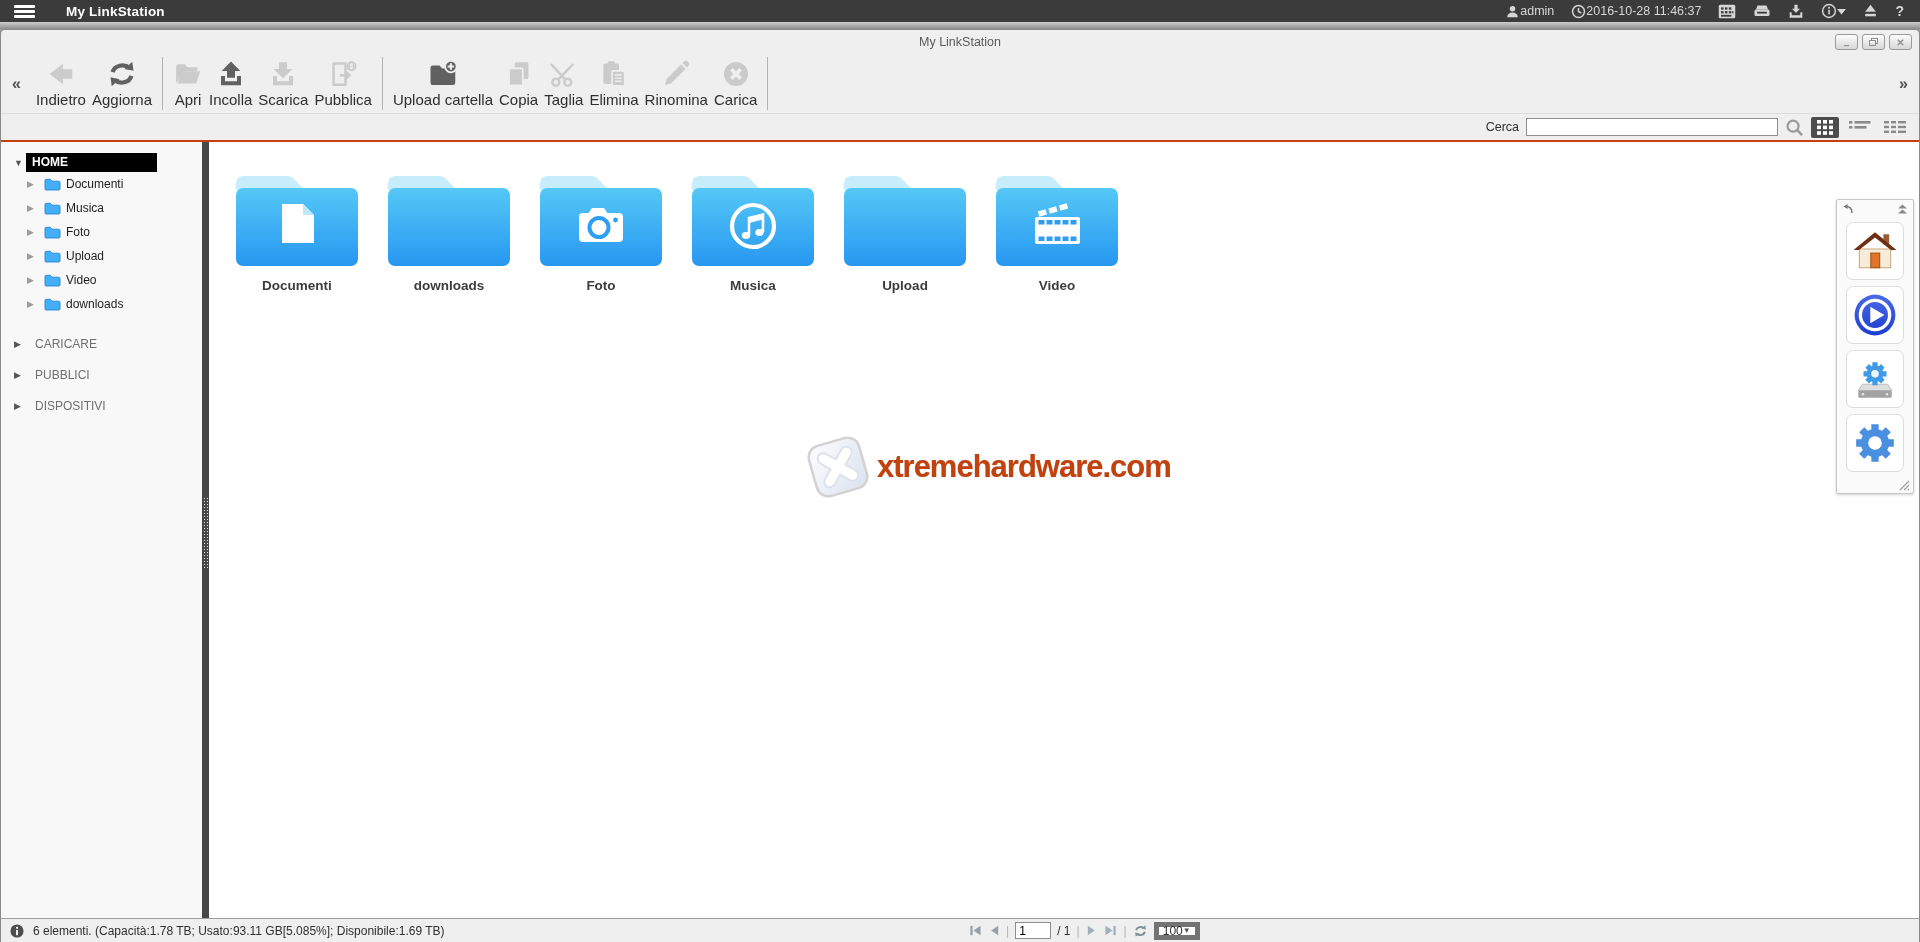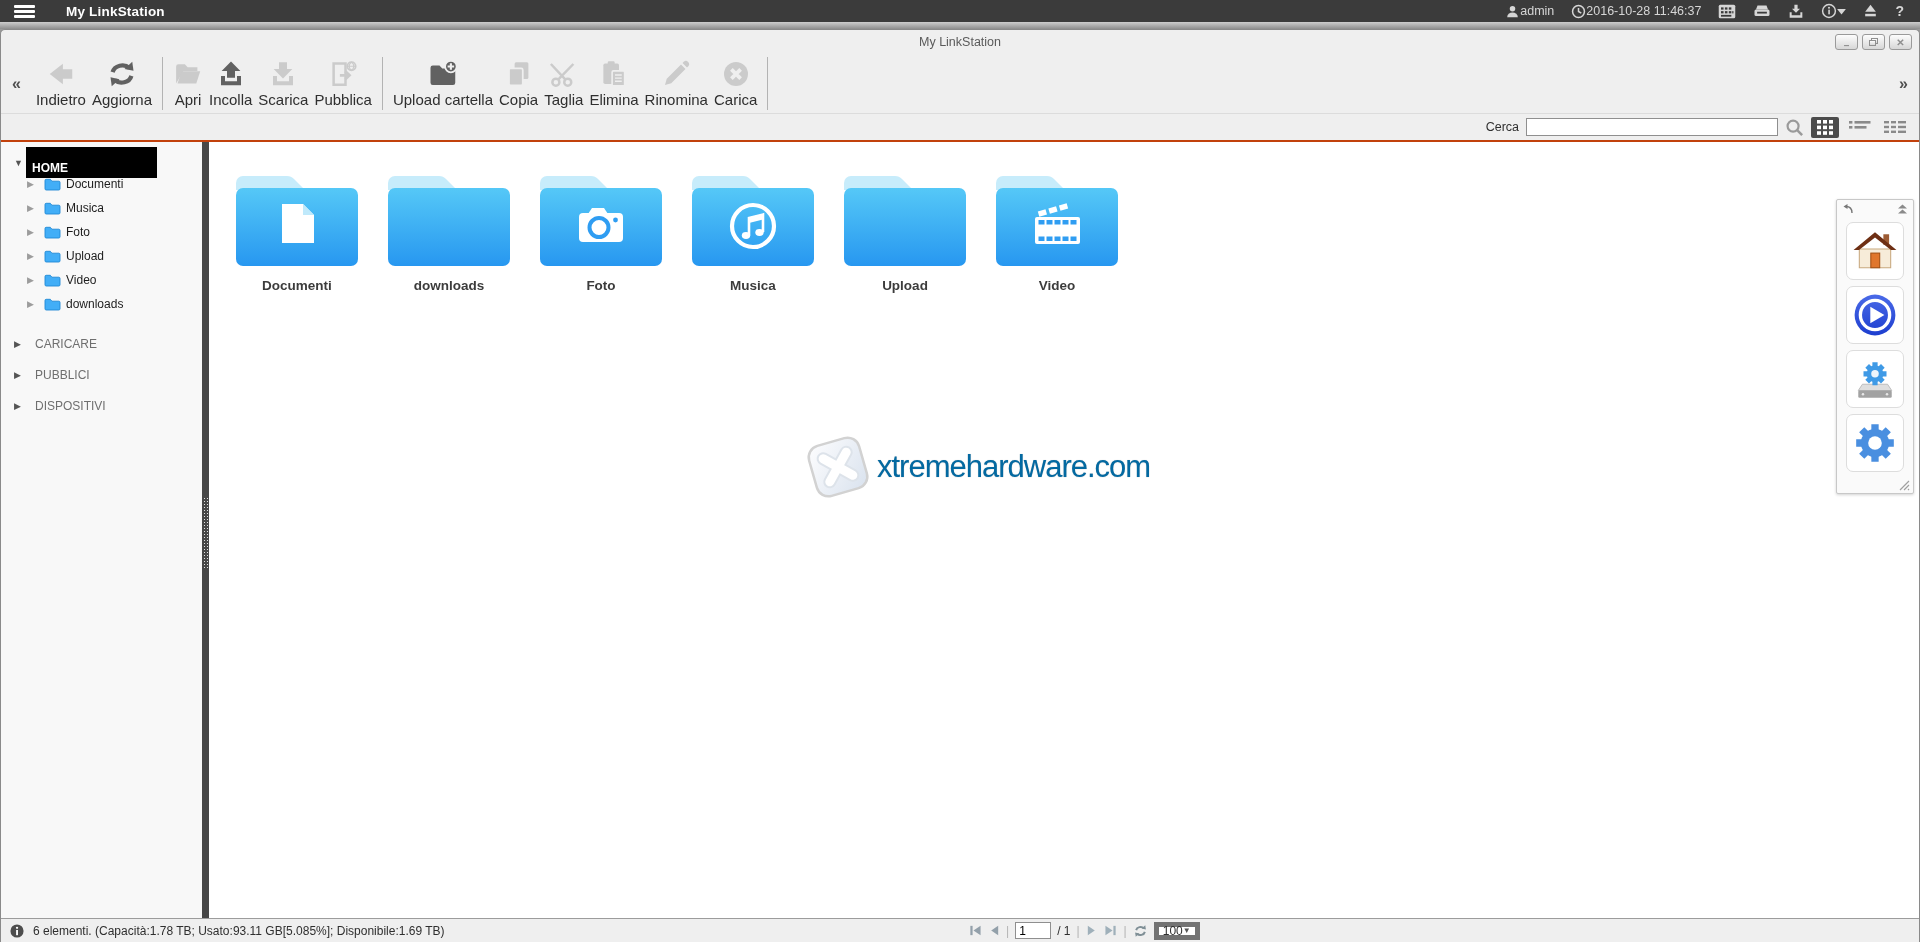--- a/index.html
+++ b/index.html
@@ -51,39 +51,39 @@
   .search-label { font-size:12.5px; color:#2f2f2f; }
   .search-input { width:252px; height:18px; border:1px solid #8f8f8f; background:#fff; font-size:12px; padding:0 4px; }
   .viewbtn { display:flex; align-items:center; justify-content:center; width:28px; height:21px; border-radius:2px; cursor:pointer; }
   .viewbtn.active { background:#4c4c4c; }
 
   
   .content { flex:1; min-height:0; display:flex; position:relative; }
   .sidebar { width:201px; background:#f8f8f8; padding-top:11px; font-size:12px; color:#1d1d1d; }
   .tree-root { display:flex; align-items:center; height:19px; padding-left:13px; cursor:pointer; }
   .tw { width:12px; font-size:9px; color:#555; }
-  .root-label { background:#000; color:#fff; font-weight:bold; padding:14px 6px 3px; width:131px; }
+  .root-label { background:#000; color:#fff; font-weight:bold; padding:2px 6px 3px; width:131px; }
   .tree-item { display:flex; align-items:center; height:24px; padding-left:26px; gap:5px; cursor:pointer; }
   .tree-item .tw { color:#9c9c9c; }
   .tree-item svg { flex:0 0 auto; }
   .tree-section { display:flex; align-items:center; height:31px; padding-left:13px; gap:9px; color:#6f6f6f; cursor:pointer; }
   .tree-gap { height:12px; }
   .splitter { width:7px; background:#474747; position:relative; cursor:col-resize; }
   .splitter::after { content:""; position:absolute; left:1px; top:355px; width:5px; height:72px;
     background-image:radial-gradient(#e3e3e3 0.8px, transparent 0.9px); background-size:3px 3px; }
 
   .main { flex:1; background:#fff; position:relative; padding:31px 0 0 12px; overflow:hidden; }
   .folders { display:flex; }
   .folder-item { width:152px; display:flex; flex-direction:column; align-items:center; cursor:pointer; }
   .folder-item svg.fsvg { width:122px; height:95px; }
   .folder-label { margin-top:10px; font-size:13.5px; font-weight:bold; color:#3c3c3c; }
 
   
   .watermark { position:absolute; left:598px; top:292px; display:flex; align-items:center; gap:8px; }
-  .wm-text { font-size:31px; font-weight:normal; color:#0369a1; letter-spacing:-1px;
+  .wm-text { font-size:31px; font-weight:bold; color:#c2410c; letter-spacing:-1px;
     text-shadow:0 0 1px #c9c9c9, 0 1px 0 #fafafa; }
 
   
   .quickpanel { position:absolute; top:57px; right:5px; width:78px; background:#fafafa;
     border:1px solid #c8c8c8; border-radius:2px; box-shadow:0 1px 3px rgba(0,0,0,.18); }
   .qp-header { height:16px; display:flex; align-items:center; justify-content:space-between; padding:2px 5px 0; }
   .qp-btn { width:58px; height:58px; margin:6px auto; background:#fff; border:1px solid #ddd; border-radius:7px;
     display:flex; align-items:center; justify-content:center; cursor:pointer; }
   .qp-resize { height:15px; display:flex; justify-content:flex-end; align-items:flex-end; padding:0 3px 2px; }
 

